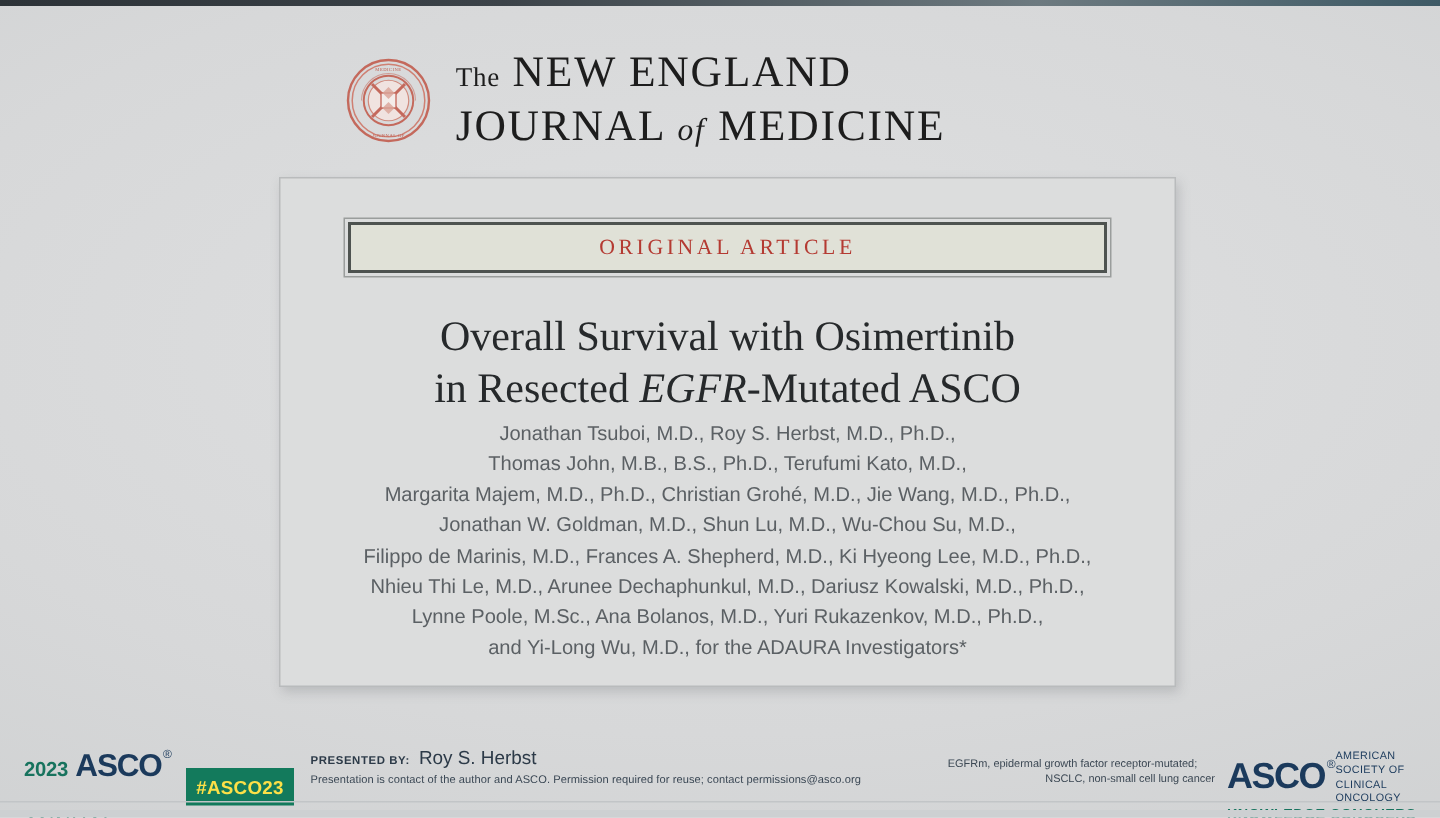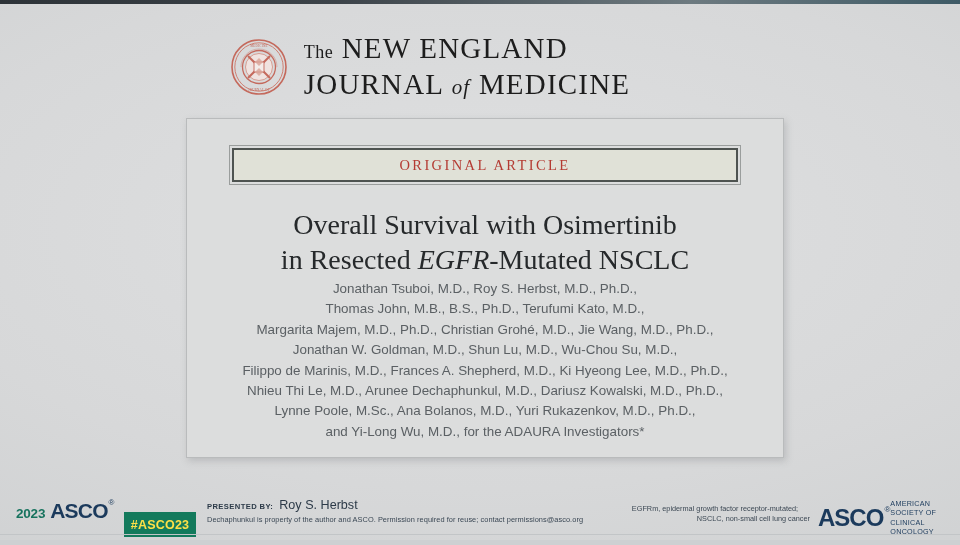--- a/index.html
+++ b/index.html
@@ -321,21 +321,21 @@
   <div id="article-card">
 
     <div id="original-article-banner">
       <div id="original-article-inner">
         <span id="original-article-label">ORIGINAL ARTICLE</span>
       </div>
     </div>
 
     <div id="article-title">
       <span class="tline">Overall Survival with Osimertinib</span>
-      <span class="tline"><span>in Resected </span><em>EGFR</em><span>-Mutated NSCLC</span></span>
+      <span class="tline"><span>in Resected </span><em>EGFR</em><span>-Mutated ASCO</span></span>
     </div>
 
     <div id="author-list">
       <span class="aline">Jonathan Tsuboi, M.D., Roy S. Herbst, M.D., Ph.D.,</span>
       <span class="aline">Thomas John, M.B., B.S., Ph.D., Terufumi Kato, M.D.,</span>
       <span class="aline">Margarita Majem, M.D., Ph.D., Christian Grohé, M.D., Jie Wang, M.D., Ph.D.,</span>
       <span class="aline">Jonathan W. Goldman, M.D., Shun Lu, M.D., Wu-Chou Su, M.D.,</span>
       <span class="aline">Filippo de Marinis, M.D., Frances A. Shepherd, M.D., Ki Hyeong Lee, M.D., Ph.D.,</span>
       <span class="aline">Nhieu Thi Le, M.D., Arunee Dechaphunkul, M.D., Dariusz Kowalski, M.D., Ph.D.,</span>
       <span class="aline">Lynne Poole, M.Sc., Ana Bolanos, M.D., Yuri Rukazenkov, M.D., Ph.D.,</span>
@@ -354,21 +354,21 @@
       <div id="aal-row2">ANNUAL MEETING</div>
     </div>
 
     <div id="hashtag-badge" style="left:124px;top:21px;position:absolute;">#ASCO23</div>
 
     <div id="presenter-block">
       <div id="presenter-row">
         <span id="presented-by-label">PRESENTED BY:</span>
         <span id="presenter-name">Roy S. Herbst</span>
       </div>
-      <div id="permission-note">Dechaphunkul is property of the author and ASCO. Permission required for reuse; contact permissions@asco.org</div>
+      <div id="permission-note">Presentation is contact of the author and ASCO. Permission required for reuse; contact permissions@asco.org</div>
     </div>
 
     <div id="abbrev-note">
       <span>EGFRm, epidermal growth factor receptor-mutated;</span>
       <span id="abbrev-line2">NSCLC, non-small cell lung cancer</span>
     </div>
 
     <div id="asco-society-lockup">
       <div id="asl-row1">
         <span id="asl-asco"><span>ASCO</span><span id="asl-asco-reg">®</span></span>

